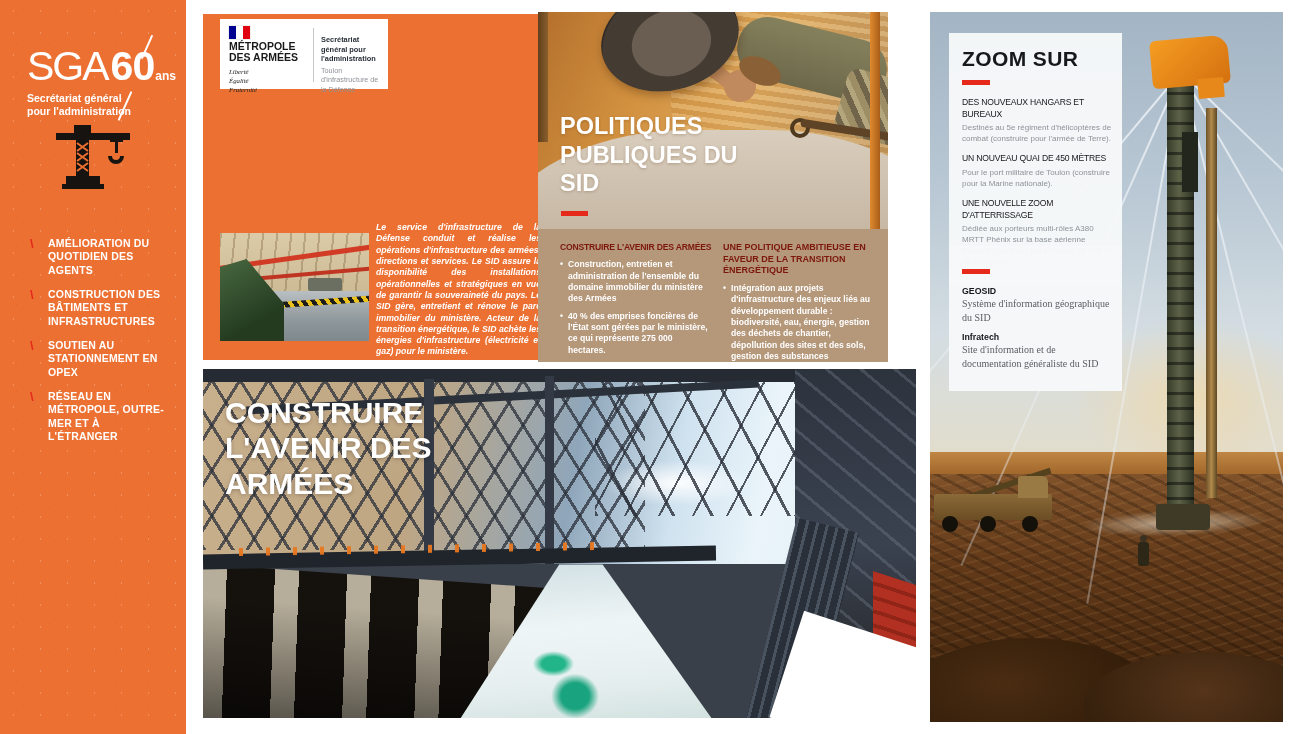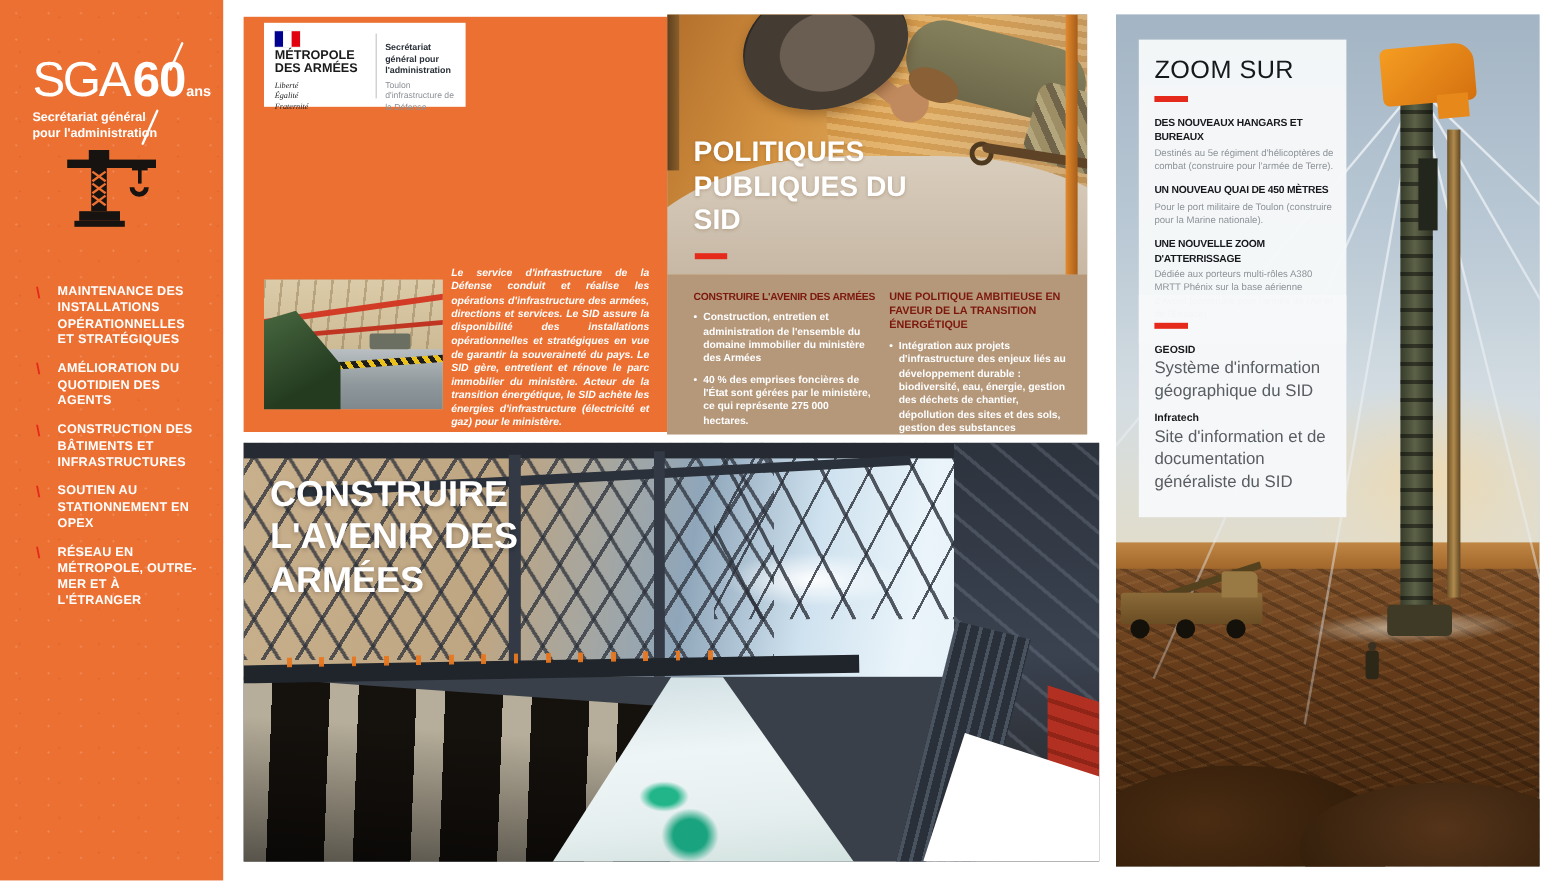--- a/index.html
+++ b/index.html
@@ -58,21 +58,21 @@
   .ip-hazard { position:absolute; left:52px; top:66px; width:100px; height:6px; transform:rotate(-4deg);
                background:repeating-linear-gradient(60deg,#e9c11a 0 4px,#1c1c1c 4px 8px); }
   .ip-bgveh { position:absolute; left:88px; top:45px; width:34px; height:13px; background:#6b6f62; border-radius:2px; }
   .ip-vehicle { position:absolute; left:-8px; top:26px; width:72px; height:86px;
                 background:linear-gradient(150deg,#4a6b42,#243b20 70%);
                 clip-path:polygon(0 12%, 48% 0, 100% 52%, 100% 100%, 0 100%); }
   .intro-body { position:absolute; left:173px; top:208px; width:165px; margin:0;
                 font-size:8.7px; font-weight:700; color:#fff; line-height:1.3; text-align:justify;font-style:italic; }
 
   
-  .policies-card { position:absolute; left:556px; top:12px; width:350px; height:350px;
+  .policies-card { position:absolute; left:538px; top:12px; width:350px; height:350px;
                    overflow:hidden; background:#b5977a; }
   .pp-photo { position:absolute; left:0; top:0; right:0; height:217px; overflow:hidden;
               background:linear-gradient(115deg,#b36f2c 0%,#d2913f 30%,#dca75c 55%,#c79c63 80%,#b98f55 100%); }
   .pp-quilt { position:absolute; right:0; top:0; width:62%; height:72%; opacity:.45; border-radius:0 0 0 40%;
               background:repeating-linear-gradient(8deg, rgba(255,230,180,.55) 0 5px, rgba(170,110,40,.28) 5px 10px); }
   .pp-lid  { position:absolute; left:62px; top:-26px; width:140px; height:104px; border-radius:50%;
              transform:rotate(-16deg); box-shadow:0 4px 10px rgba(60,30,0,.35);
              background:radial-gradient(ellipse at 50% 55%, #6a5e52 0 40%, #443b32 41% 70%, #2f2925 71%); }
   .pp-torso { position:absolute; left:198px; top:16px; width:152px; height:62px; border-radius:30px;
               transform:rotate(14deg); background:linear-gradient(180deg,#85805c,#6d684a); }
@@ -189,27 +189,27 @@
                        border-radius:50%; background:#3a3122; }
   .rg-mound  { position:absolute; left:-30px; bottom:-46px; width:260px; height:130px; border-radius:50%;
                background:radial-gradient(ellipse at 40% 35%, #4a2c12, #2e1a08 75%); }
   .rg-mound2 { position:absolute; right:-40px; bottom:-40px; width:240px; height:110px; border-radius:50%;
                background:radial-gradient(ellipse at 50% 35%, #55341a, #35200c 75%); }
 
   .info-card { position:absolute; left:19px; width:173px; background:rgba(246,248,249,.97);
                padding:14px 8px 10px 13px; z-index:6; }
   .zoom-card { top:21px; }
   .oeil-card { top:234px; padding-bottom:13px; }
-  .card-title { margin:0; font-size:21px; font-weight:400; color:#16181b; letter-spacing:.4px; }
+  .card-title { margin:0; font-size:21px; font-weight:700; color:#16181b; letter-spacing:.4px; }
   .card-rule { width:28px; height:5px; background:#e5291a; margin:9px 0 12px; }
-  .zs-heading { margin:0 0 2px; font-size:8.6px; font-weight:700; color:#16181b;
+  .zs-heading { margin:0 0 2px; font-size:8.6px; font-weight:400; color:#16181b;
                 letter-spacing:-.2px; line-height:1.35; }
   .zs-text { margin:0 0 9px; font-size:8px; color:#8e9398; line-height:1.38; }
   .og-name { margin:0; font-size:8.8px; font-weight:800; color:#16181b; }
-  .og-desc { margin:1px 0 8px; font-size:14px; color:#595d61; line-height:1.35; }
+  .og-desc { margin:1px 0 8px; font-size:10px; color:#595d61; line-height:1.35;font-family:Liberation Serif, serif; }
 </style>
 </head>
 <body>
 
 <div class="page">
 
   <aside class="sidebar">
     <div class="logo">
       <span class="slash s1"></span>
       <span class="slash s2"></span>
@@ -234,21 +234,20 @@
         </g>
         <path d="M72 32 a6 6 0 1 1 -12 0" fill="none" stroke="#161310" stroke-width="4"></path>
         <g stroke="#ec7032" stroke-width="2">
           <path d="M27 19 L38 27 M38 19 L27 27 M27 29 L38 37 M38 29 L27 37 M27 39 L38 47 M38 39 L27 47"></path>
         </g>
       </svg>
     </div>
 
 
     <ul class="missions">
-      <li class="mission">MAINTENANCE DES INSTALLATIONS OPÉRATIONNELLES ET STRATÉGIQUES</li>
       <li class="mission">AMÉLIORATION DU QUOTIDIEN DES AGENTS</li>
       <li class="mission">CONSTRUCTION DES BÂTIMENTS ET INFRASTRUCTURES</li>
       <li class="mission">SOUTIEN AU STATIONNEMENT EN OPEX</li>
       <li class="mission">RÉSEAU EN MÉTROPOLE, OUTRE-MER ET À L'ÉTRANGER</li>
     </ul>
   </aside>
 
   <section class="intro-panel">
     <div class="ministry-card">
       <div class="m-left">

